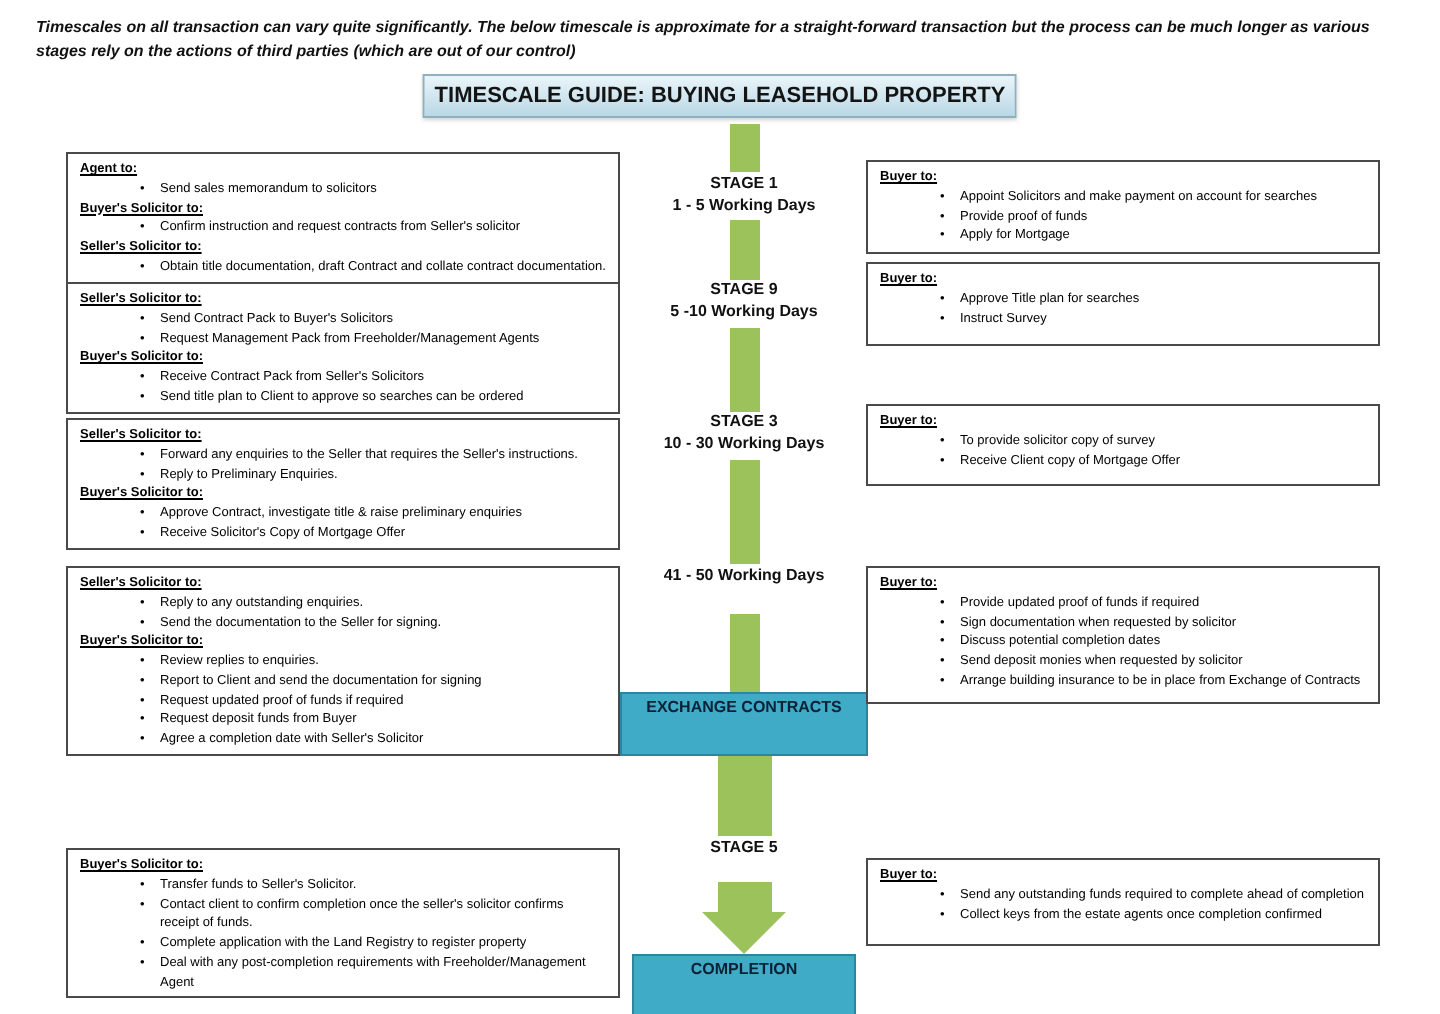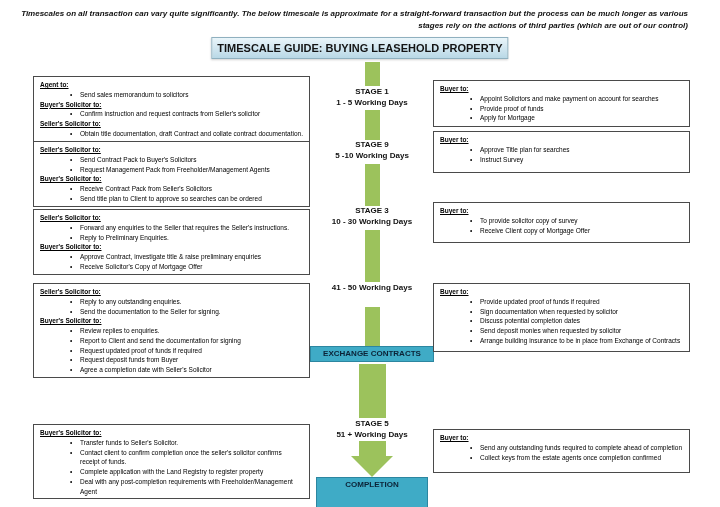--- a/index.html
+++ b/index.html
@@ -3,21 +3,21 @@
 <meta charset="utf-8">
 <style>
   :root { --green:#9cc25c; --teal:#3fabc6; --title-bg-top:#eaf5fa; --title-bg-bot:#b9d8e6; }
   * { box-sizing:border-box; }
   html,body { margin:0; padding:0; }
   body {
     width:720px; height:507px; position:relative; overflow:hidden;
     background:#ffffff; font-family:"Liberation Sans", sans-serif; color:#000;
   }
   .disclaimer {
-    position:absolute; top:8px; left:18px; right:32px; text-align:right;
+    position:absolute; top:8px; left:18px; right:18px; text-align:left;
     font-size:8px; font-weight:bold; font-style:italic; line-height:1.5; color:#111;
   }
   .title-box {
     position:absolute; top:37px; left:50%; transform:translateX(-50%);
     background:linear-gradient(var(--title-bg-top), var(--title-bg-bot));
     border:1px solid #8fb0bf; box-shadow:0 1px 2px rgba(0,0,0,.18);
     padding:4px 5px; font-size:11px; font-weight:bold; white-space:nowrap; color:#141414;
   }
   .gseg { position:absolute; left:365px; width:15px; background:var(--green); }
   .gs1 { top:62px;  height:24px; }
@@ -32,21 +32,21 @@
     border-left:21px solid transparent; border-right:21px solid transparent;
     border-top:21px solid var(--green);
   }
   .stage { position:absolute; left:302px; width:140px; text-align:center; font-weight:bold; color:#111; }
   .stage .nm, .stage .dy { font-size:8px; line-height:1.35; }
   .st1 { top:87px; }  .st2 { top:140px; } .st3 { top:206px; } .st4 { top:283px; } .st5 { top:419px; }
   .milestone {
     position:absolute; background:var(--teal); border:1px solid #2c86a0;
     font-weight:bold; font-size:8px; text-align:center; color:#0b2236;
   }
-  .exchange   { left:310px; top:346px; width:124px; height:16px; line-height:14px; }
+  .exchange   { left:310px; top:346px; width:124px; height:32px; line-height:14px; }
   .completion { left:316px; top:477px; width:112px; height:32px; line-height:14px; }
   .task-box {
     position:absolute; background:#fff; border:1px solid #4a4a4a; padding:3px 6px 2px 6px;
   }
   .tb-l { left:33px;  width:277px; }
   .tb-r { left:433px; width:257px; }
   .tb-l.r1 { top:76px;  min-height:58px; }
   .tb-l.r2 { top:141px; min-height:64px; }
   .tb-l.r3 { top:209px; min-height:59px; }
   .tb-l.r4 { top:283px; min-height:83px; }
@@ -86,21 +86,20 @@
 </div>
 <div class="stage st3">
   <div class="nm">STAGE 3</div>
   <div class="dy">10 - 30 Working Days</div>
 </div>
 <div class="stage st4">
   <div class="dy">41 - 50 Working Days</div>
 </div>
 <div class="stage st5">
   <div class="nm">STAGE 5</div>
-  <div class="dy">51 + Working Days</div>
 </div>
 
 <div class="milestone exchange">EXCHANGE CONTRACTS</div>
 <div class="milestone completion">COMPLETION</div>
 
 <div class="task-box tb-l r1">
     <div class="sec-heading">Agent to:</div>
     <ul>
       <li>Send sales memorandum to solicitors</li>
     </ul>

